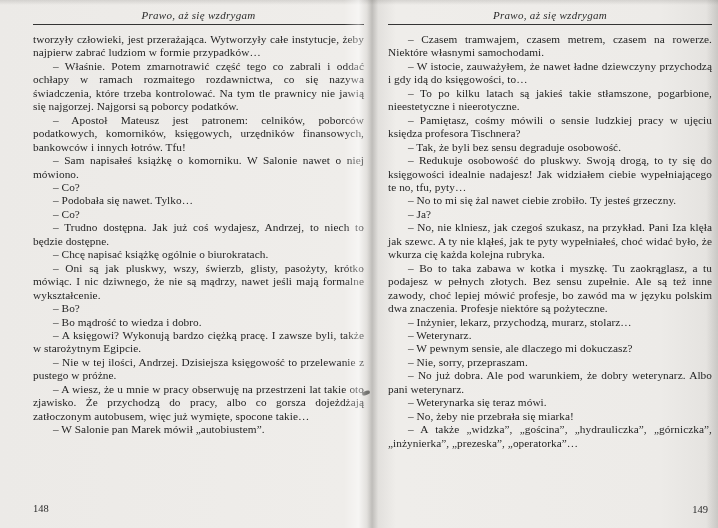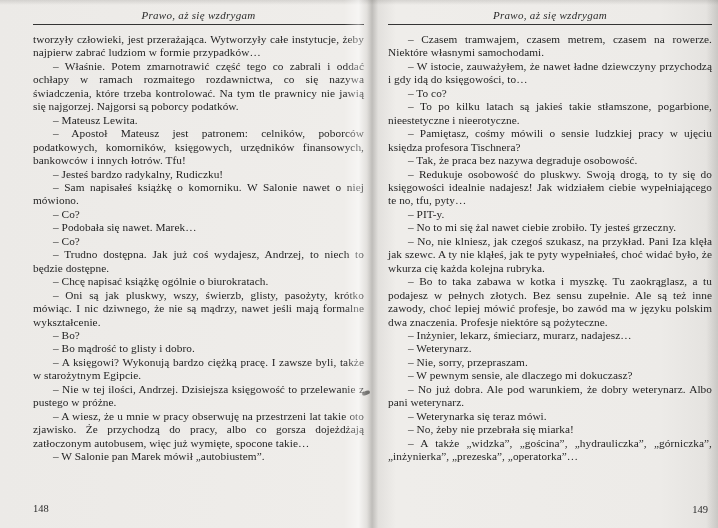--- a/index.html
+++ b/index.html
@@ -101,58 +101,55 @@
 
 <div class="scan">
   <div class="top-edge"></div>
 
   <div class="page page-left">
     <div class="running-head">Prawo, aż się wzdrygam</div>
     <hr class="head-rule">
     <div class="page-body">
         <p class="no-indent">tworzyły człowieki, jest przerażająca. Wytworzyły całe instytucje, żeby najpierw zabrać ludziom w formie przypadków…</p>
         <p>– Właśnie. Potem zmarnotrawić część tego co zabrali i oddać ochłapy w ramach rozmaitego rozdawnictwa, co się nazywa świadczenia, które trzeba kontrolować. Na tym tle prawnicy nie jawią się najgorzej. Najgorsi są poborcy podatków.</p>
-        <p>– Mateusz Lewita.</p>
         <p>– Apostoł Mateusz jest patronem: celników, poborców podatkowych, komorników, księgowych, urzędników finansowych, bankowców i innych łotrów. Tfu!</p>
-        <p>– Jesteś bardzo radykalny, Rudiczku!</p>
         <p>– Sam napisałeś książkę o komorniku. W Salonie nawet o niej mówiono.</p>
         <p>– Co?</p>
-        <p>– Podobała się nawet. Marek…</p>
+        <p>– Podobała się nawet. Tylko…</p>
         <p>– Co?</p>
         <p>– Trudno dostępna. Jak już coś wydajesz, Andrzej, to niech to będzie dostępne.</p>
         <p>– Chcę napisać książkę ogólnie o biurokratach.</p>
         <p>– Oni są jak pluskwy, wszy, świerzb, glisty, pasożyty, krótko mówiąc. I nic dziwnego, że nie są mądrzy, nawet jeśli mają formalne wykształcenie.</p>
         <p>– Bo?</p>
-        <p>– Bo mądrość to glisty i dobro.</p>
+        <p>– Bo mądrość to wiedza i dobro.</p>
         <p>– A księgowi? Wykonują bardzo ciężką pracę. I zawsze byli, także w starożytnym Egipcie.</p>
         <p>– Nie w tej ilości, Andrzej. Dzisiejsza księgowość to przelewanie z pustego w próżne.</p>
         <p>– A wiesz, że u mnie w pracy obserwuję na przestrzeni lat takie oto zjawisko. Że przychodzą do pracy, albo co gorsza dojeżdżają zatłoczonym autobusem, więc już wymięte, spocone takie…</p>
         <p>– W Salonie pan Marek mówił „autobiustem”.</p>
       </div>
   </div>
 
   <div class="page page-right">
     <div class="running-head">Prawo, aż się wzdrygam</div>
     <hr class="head-rule">
     <div class="page-body">
         <p>– Czasem tramwajem, czasem metrem, czasem na rowerze. Niektóre własnymi samochodami.</p>
         <p>– W istocie, zauważyłem, że nawet ładne dziewczyny przychodzą i gdy idą do księgowości, to…</p>
-        <p>– To co?</p>
         <p>– To po kilku latach są jakieś takie stłamszone, pogarbione, nieestetyczne i nieerotyczne.</p>
         <p>– Pamiętasz, cośmy mówili o sensie ludzkiej pracy w ujęciu księdza profesora Tischnera?</p>
-        <p>– Tak, że praca bez nazywa degraduje osobowość.</p>
+        <p>– Tak, że byli bez sensu degraduje osobowość.</p>
         <p>– Redukuje osobowość do pluskwy. Swoją drogą, to ty się do księgowości idealnie nadajesz! Jak widziałem ciebie wypełniającego te no, tfu, pyty…</p>
-        <p>– PIT-y.</p>
         <p>– No to mi się żal nawet ciebie zrobiło. Ty jesteś grzeczny.</p>
+        <p>– Ja?</p>
         <p>– No, nie klniesz, jak czegoś szukasz, na przykład. Pani Iza klęła jak szewc. A ty nie kląłeś, jak te pyty wypełniałeś, choć widać było, że wkurza cię każda kolejna rubryka.</p>
         <p>– Bo to taka zabawa w kotka i myszkę. Tu zaokrąglasz, a tu podajesz w pełnych złotych. Bez sensu zupełnie. Ale są też inne zawody, choć lepiej mówić profesje, bo zawód ma w języku polskim dwa znaczenia. Profesje niektóre są pożyteczne.</p>
-        <p>– Inżynier, lekarz, śmieciarz, murarz, nadajesz…</p>
+        <p>– Inżynier, lekarz, przychodzą, murarz, stolarz…</p>
         <p>– Weterynarz.</p>
+        <p>– W pewnym sensie, ale dlaczego mi dokuczasz?</p>
         <p>– Nie, sorry, przepraszam.</p>
-        <p>– W pewnym sensie, ale dlaczego mi dokuczasz?</p>
         <p>– No już dobra. Ale pod warunkiem, że dobry weterynarz. Albo pani weterynarz.</p>
         <p>– Weterynarka się teraz mówi.</p>
         <p>– No, żeby nie przebrała się miarka!</p>
         <p>– A także „widzka”, „gościna”, „hydrauliczka”, „górniczka”, „inżynierka”, „prezeska”, „operatorka”…</p>
       </div>
   </div>
 
   <div class="page-number page-number-left">148</div>
   <div class="page-number page-number-right">149</div>
 

